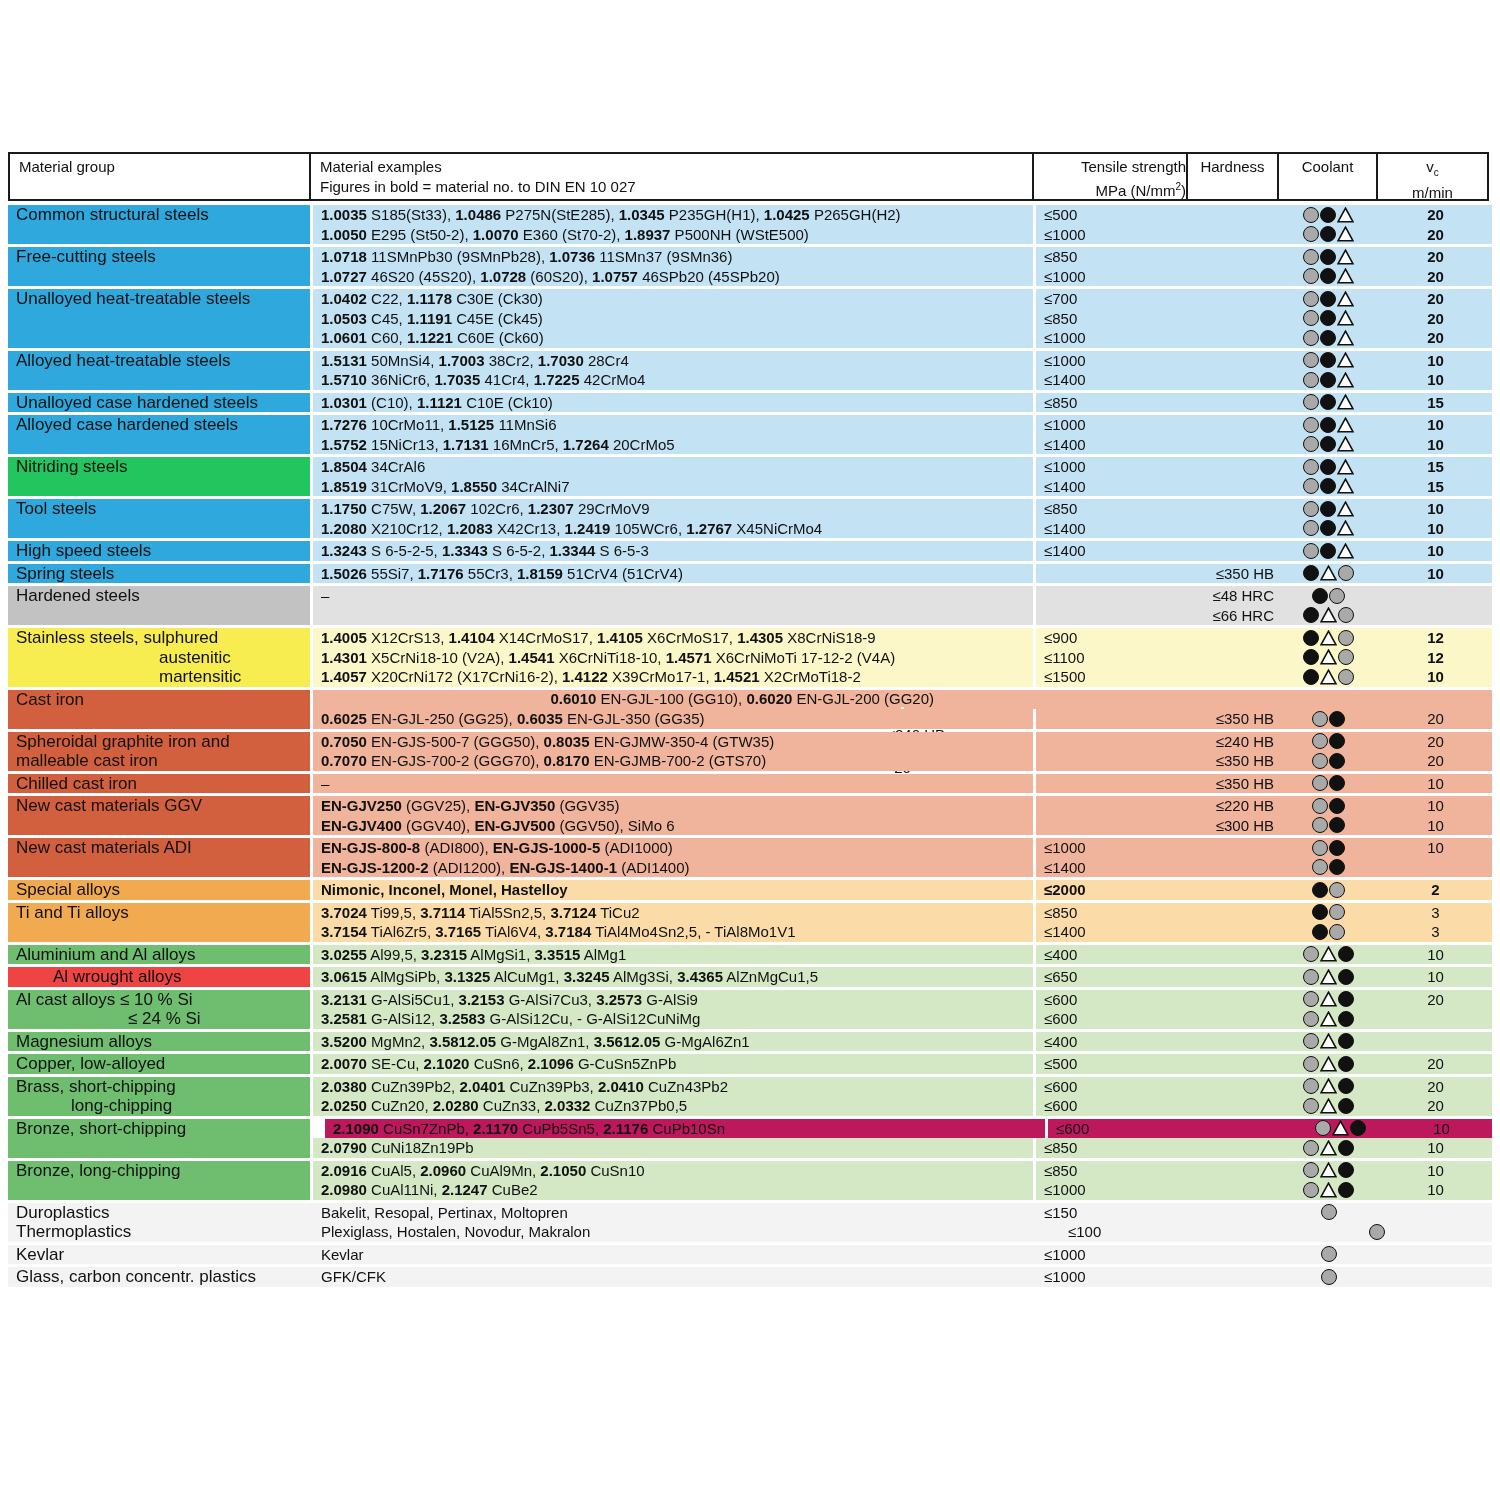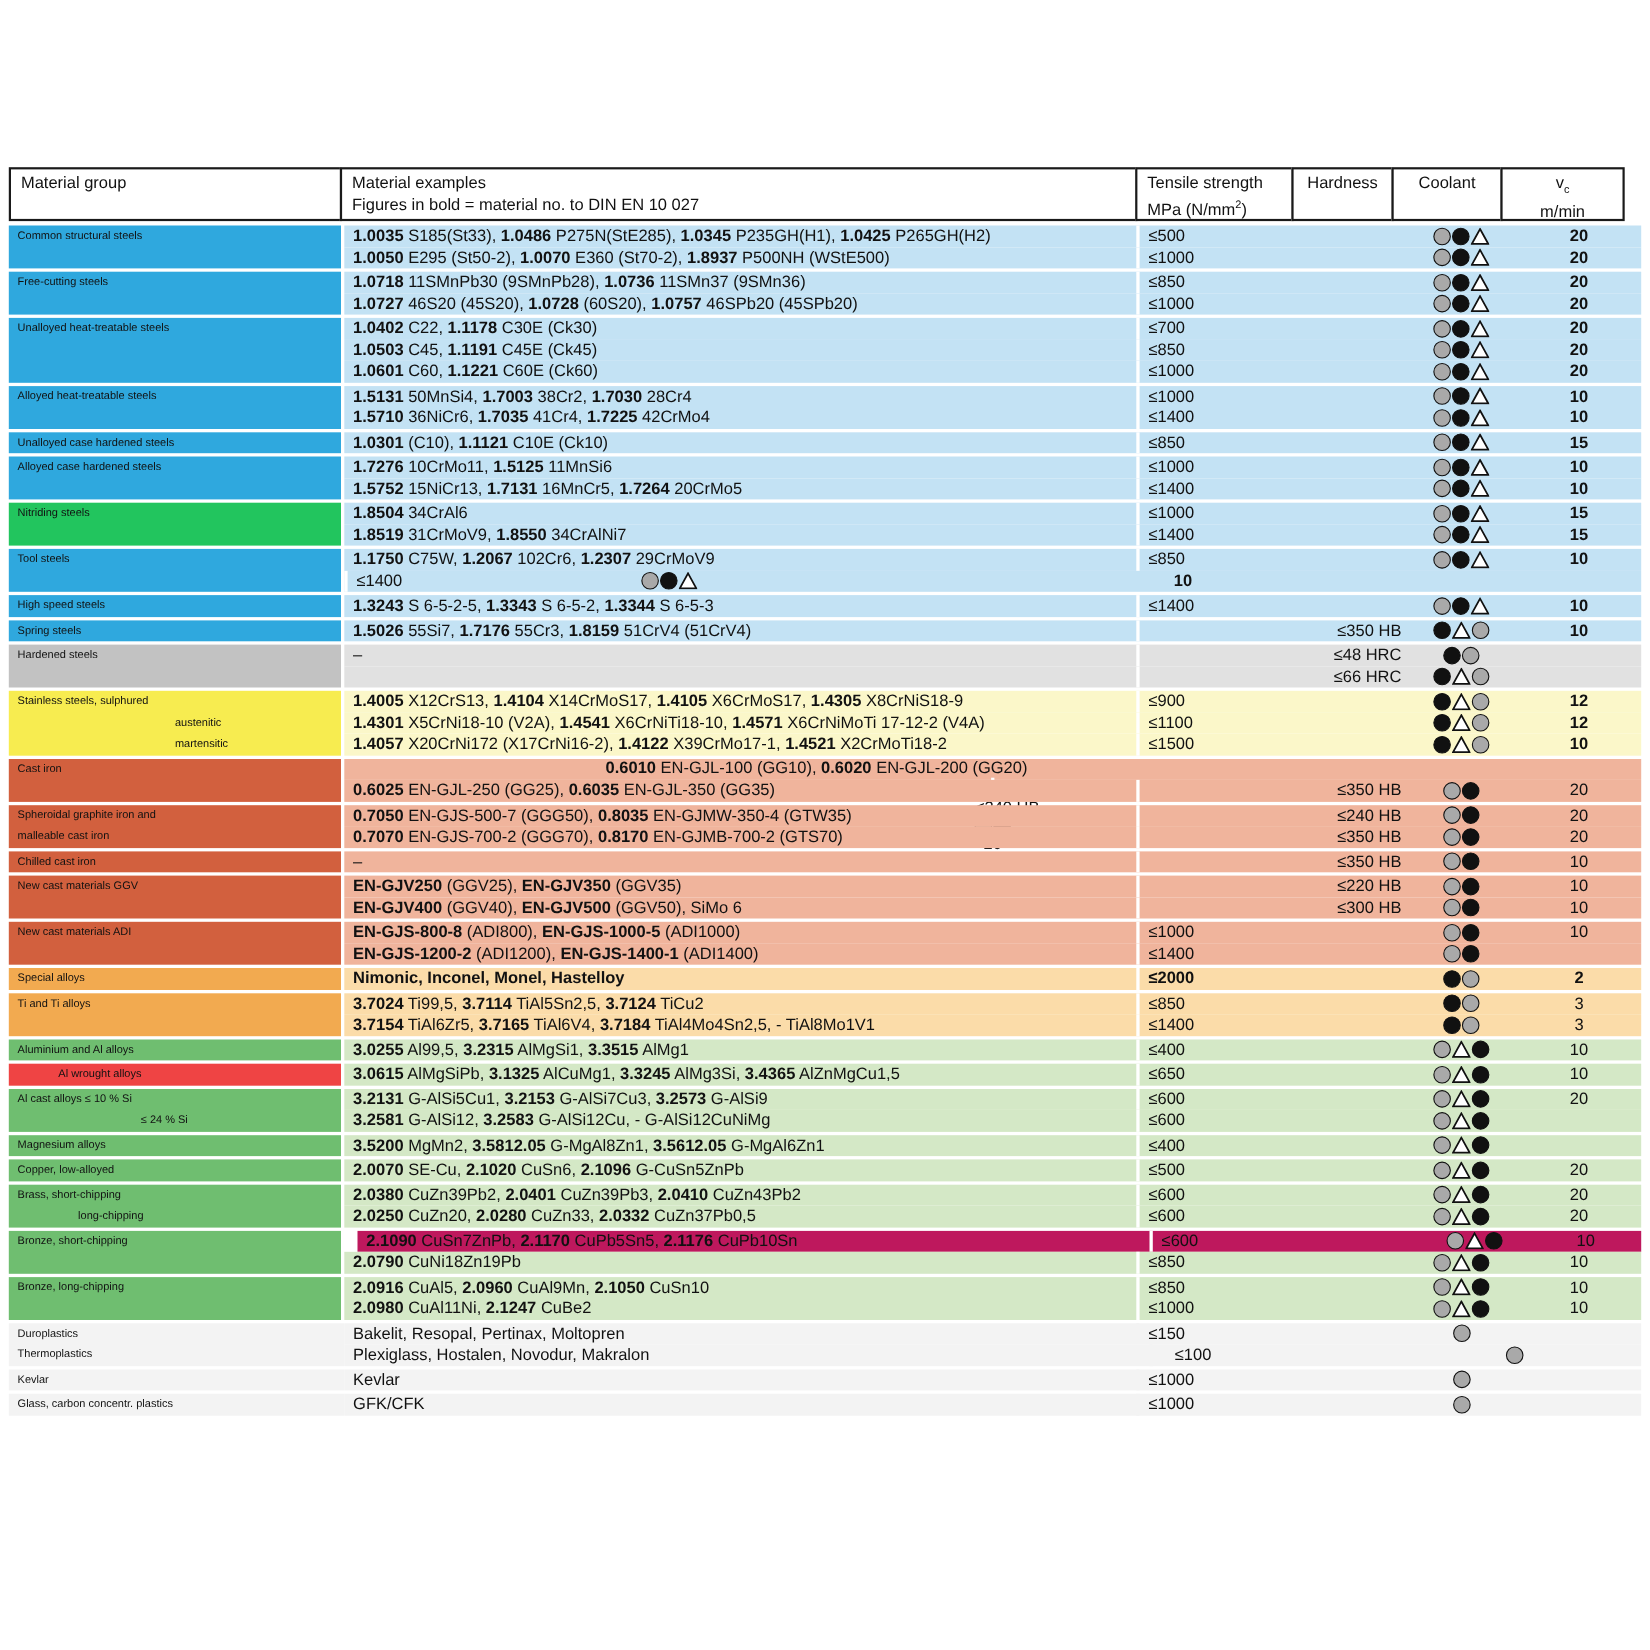--- a/index.html
+++ b/index.html
@@ -4,28 +4,28 @@
 <style>
   html,body{margin:0;padding:0;background:#fff;}
   body{width:1500px;height:1500px;position:relative;font-family:"Liberation Sans","DejaVu Sans",sans-serif;color:#111;}
   #table{position:absolute;left:8px;top:152px;width:1484px;}
   
   #thead{display:flex;height:49px;margin-bottom:4px;}
   .hcell{box-sizing:border-box;border:2px solid #1a1a1a;background:#fff;padding-top:3px;font-size:15px;line-height:20px;}
   .hcell + .hcell{margin-left:-2px;}
   .h1{width:303px;padding-left:9px;}
   .h2{width:725px;padding-left:9px;}
-  .h3{width:144px;padding-left:9px;}
+  .h3{width:156px;padding-left:9px;text-align:right;}
   .h4{width:93px;text-align:center;}
   .h5{width:101px;text-align:center;}
   .h6{width:113px;text-align:center;}
   sup{font-size:10px;} sub{font-size:10px;}
   
   .group{display:flex;margin-bottom:3px;}
-  .label-cell{width:302px;flex:none;box-sizing:border-box;font-size:10px;line-height:19.5px;}
+  .label-cell{width:302px;flex:none;box-sizing:border-box;font-size:17px;line-height:19.5px;}
   .label-line{padding-left:8px;white-space:nowrap;}
   .label-line.ind1{padding-left:63px;}
   .label-line.ind2{padding-left:120px;}
   .label-line.ind3{padding-left:151px;}
   .vgap{width:3px;flex:none;}
   .rows{flex:1;display:flex;flex-direction:column;}
   .row{display:flex;height:19.5px;align-items:center;font-size:15px;white-space:nowrap;}
   .ex{width:720px;flex:none;padding-left:8px;box-sizing:border-box;overflow:hidden;}
   .sep{width:3px;flex:none;height:100%;}
   .tens{width:149px;flex:none;padding-left:8px;box-sizing:border-box;}
@@ -360,20 +360,21 @@
               <span class="circle" style="background: rgb(17, 17, 17);"></span>
               <span style="display: inline-flex; flex: 0 0 auto;">
                 <svg width="17" height="16" viewBox="0 0 17 16">
                   <polygon points="8.5,1.2 16,14.8 1,14.8" fill="#ffffff" stroke="#111111" stroke-width="1.6"></polygon>
                 </svg>
               </span>
             </div>
             <div class="vc bold">10</div>
           </div>
           <div class="row" style="background: rgb(195, 226, 244);">
+            <div class="ex"><span class="b">1.2080</span><span> X210Cr12, </span><span class="b">1.2083</span><span> X42Cr13, </span><span class="b">1.2419</span><span> 105WCr6, </span><span class="b">1.2767</span><span> X45NiCrMo4</span></div>
             <div class="sep" style="background: rgb(255, 255, 255);"></div>
             <div class="tens">≤1400</div>
             <div class="hard"></div>
             <div class="cool">
               <span class="circle" style="background: rgb(169, 169, 169);"></span>
               <span class="circle" style="background: rgb(17, 17, 17);"></span>
               <span style="display: inline-flex; flex: 0 0 auto;">
                 <svg width="17" height="16" viewBox="0 0 17 16">
                   <polygon points="8.5,1.2 16,14.8 1,14.8" fill="#ffffff" stroke="#111111" stroke-width="1.6"></polygon>
                 </svg>

